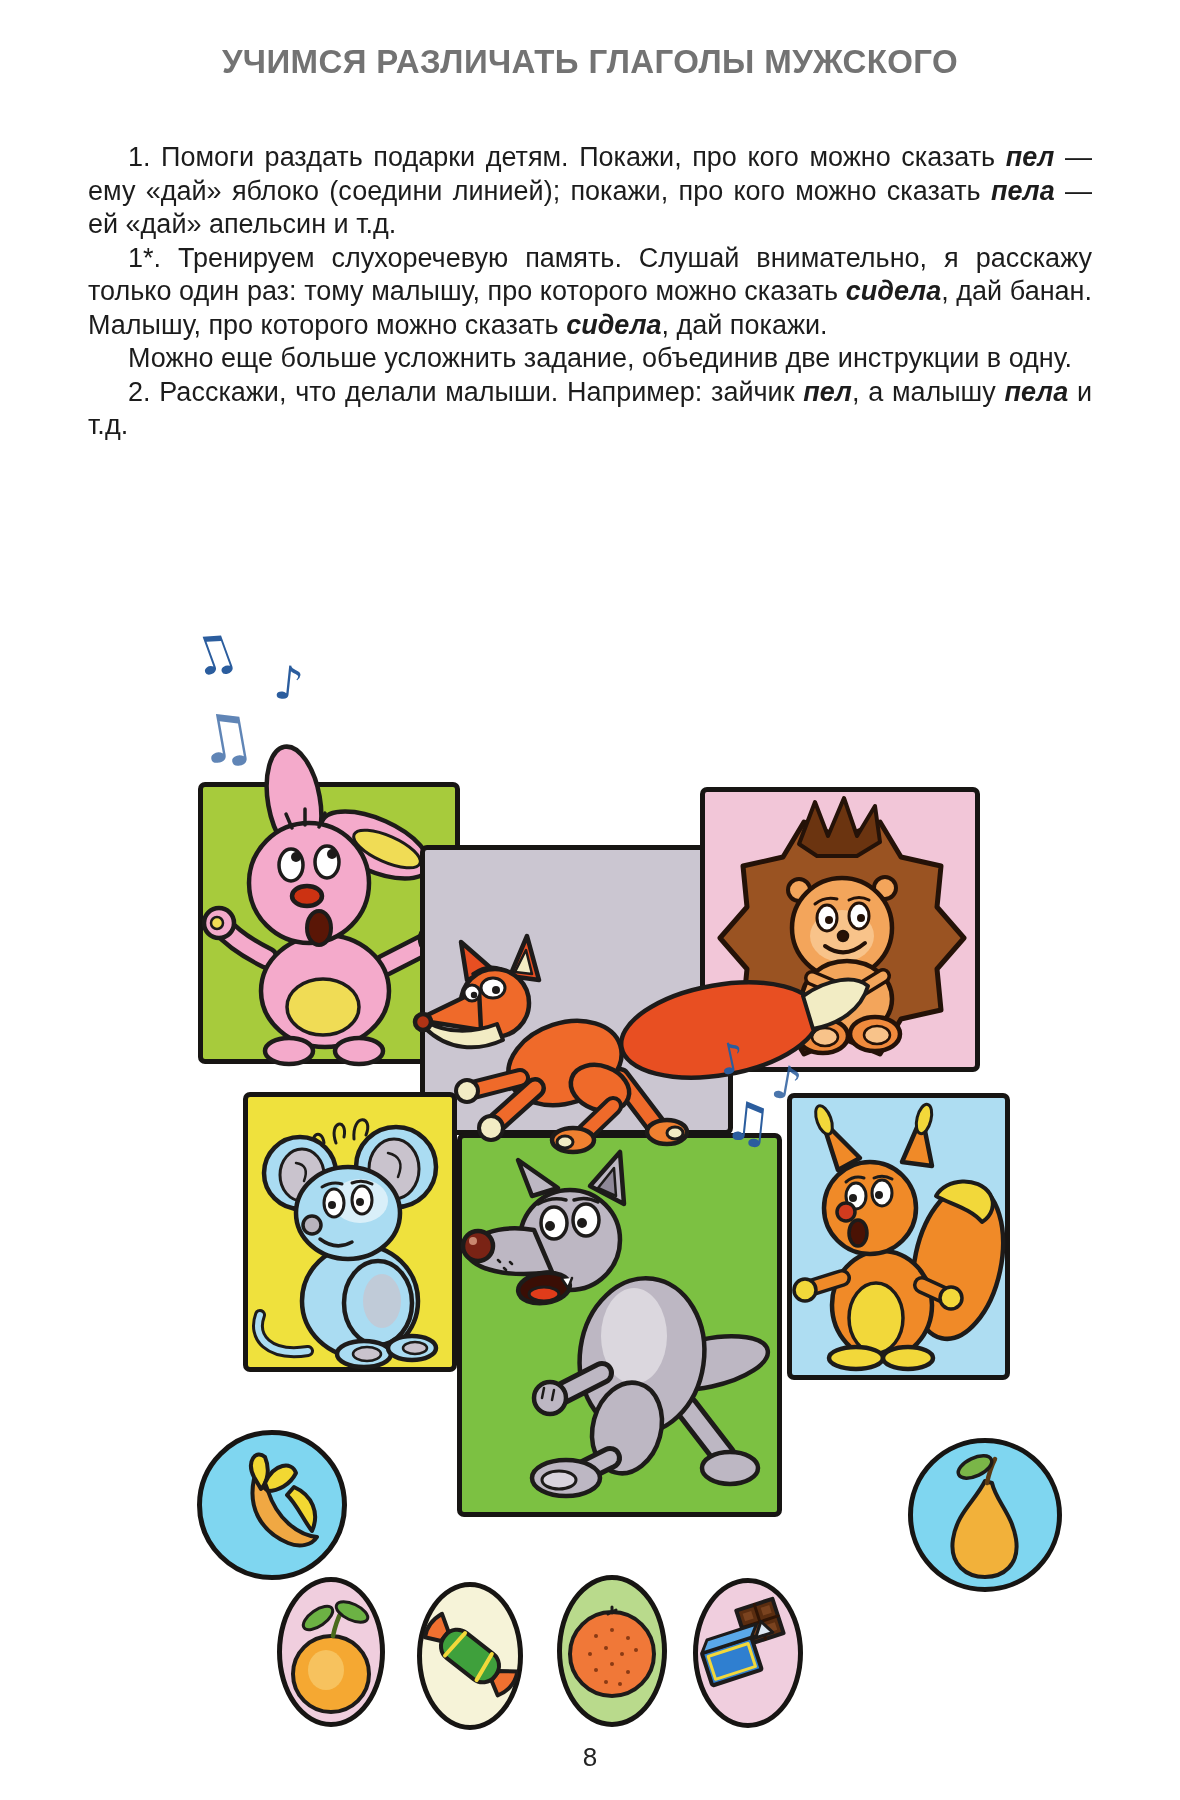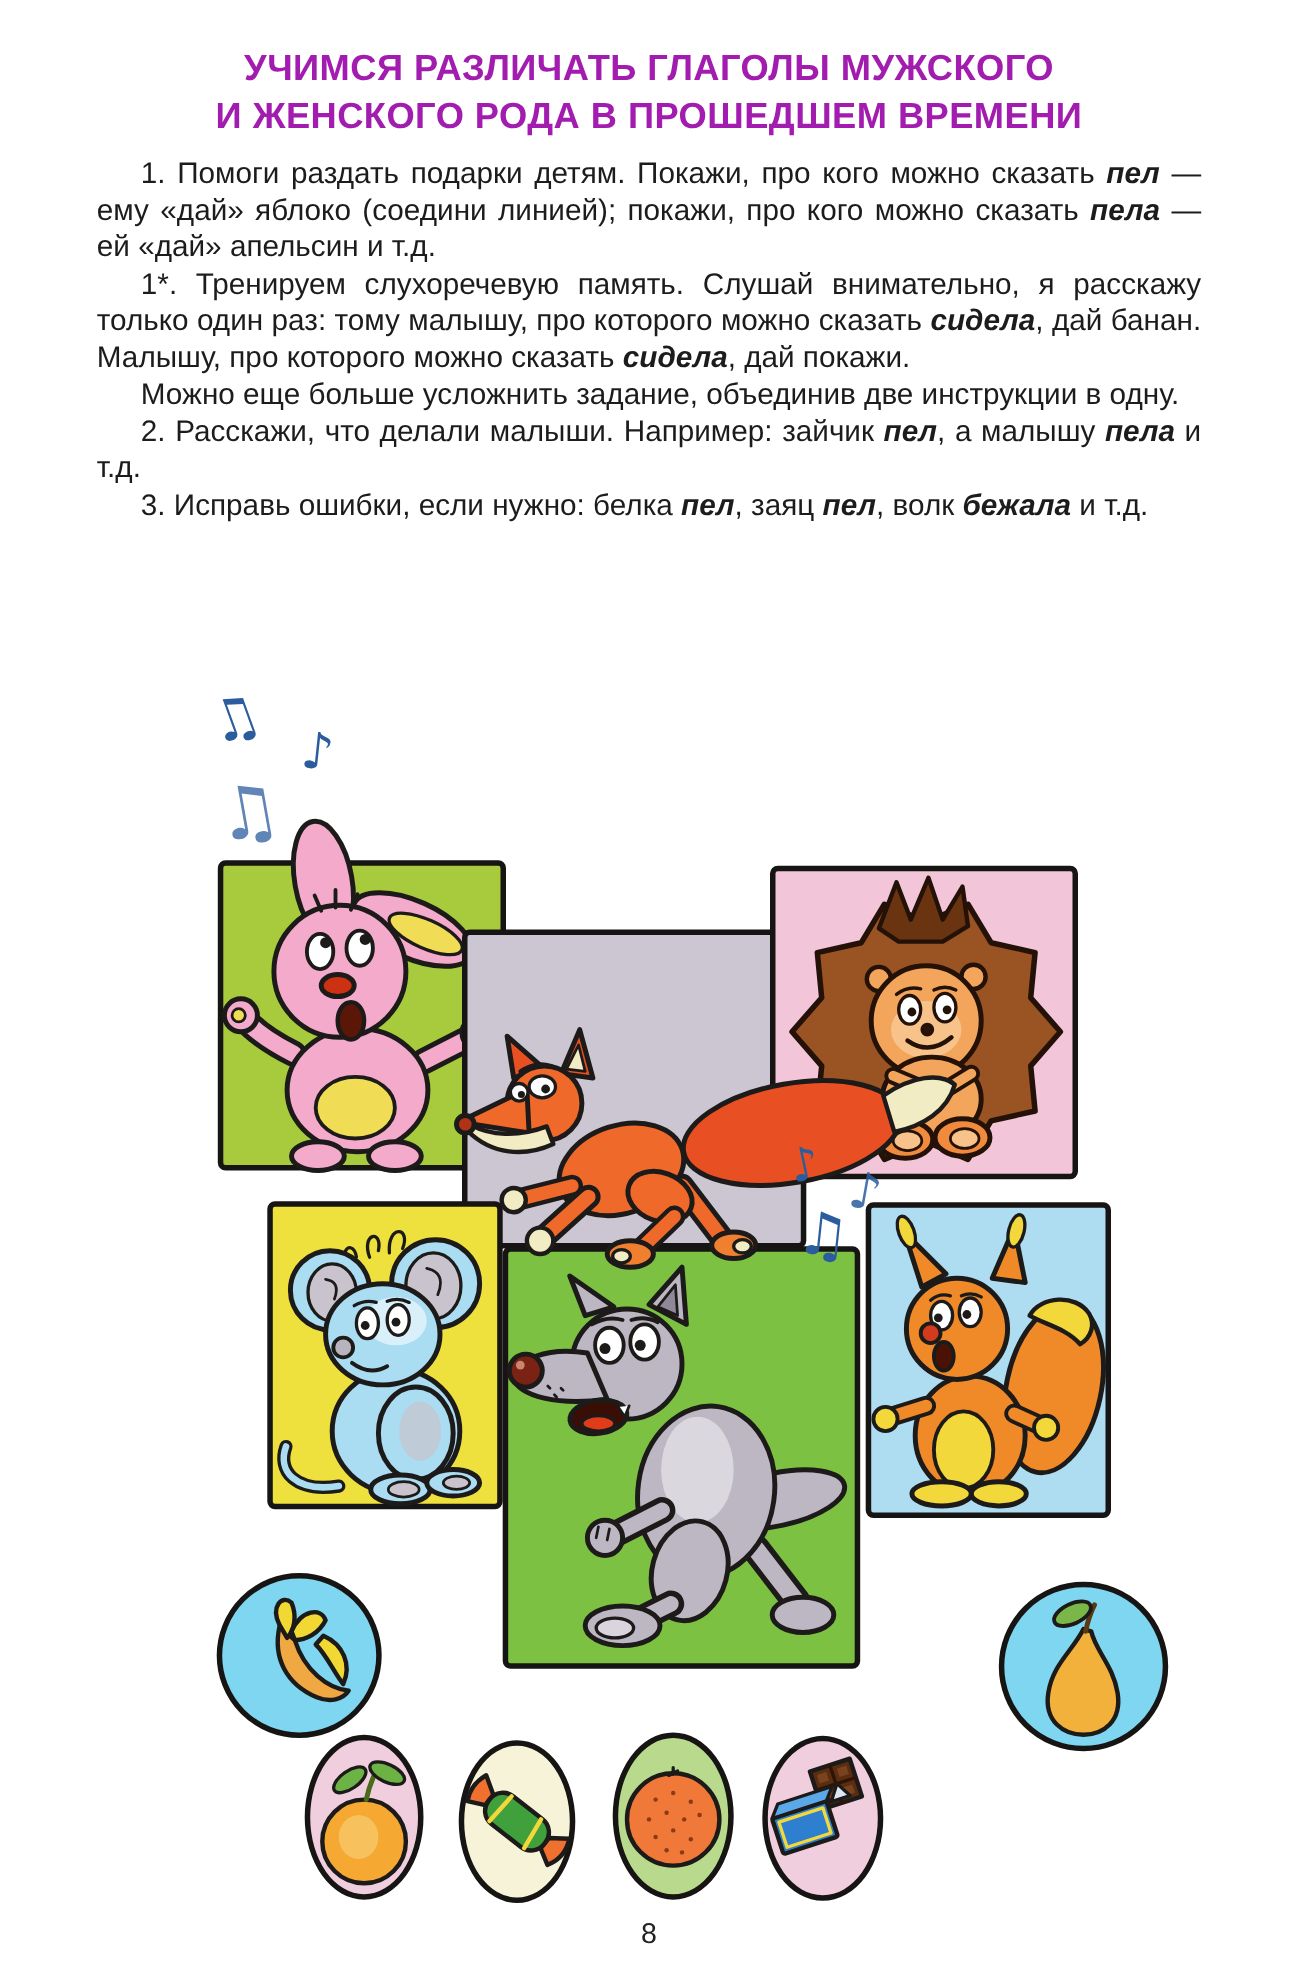--- a/index.html
+++ b/index.html
@@ -55,31 +55,29 @@
   .n5{left:772px;top:460px;font-size:46px;transform:rotate(10deg);opacity:.85;}
   .n6{left:724px;top:496px;font-size:54px;transform:rotate(6deg);}
   .page-number{
     position:absolute;top:1742px;left:0;width:1180px;text-align:center;
     font-size:26px;color:#232323;
   }
 </style>
 </head>
 <body>
 
-<div class="page-title" style="color: #a21caf;">
+<div class="page-title" style="color: #737373;">
   <div>УЧИМСЯ РАЗЛИЧАТЬ ГЛАГОЛЫ МУЖСКОГО</div>
-  <div>И ЖЕНСКОГО РОДА В ПРОШЕДШЕМ ВРЕМЕНИ</div>
 </div>
 
 <div class="text-block">
   <p class="par"><span>1. Помоги раздать подарки детям. Покажи, про кого можно сказать </span><em>пел</em><span> — ему «дай» яблоко (соедини линией); покажи, про кого можно сказать </span><em>пела</em><span> — ей «дай» апельсин и т.д.</span></p>
   <p class="par"><span>1*. Тренируем слухоречевую память. Слушай внимательно, я расскажу только один раз: тому малышу, про которого можно сказать </span><em>сидела</em><span>, дай банан. Малышу, про которого можно сказать </span><em>сидела</em><span>, дай покажи.</span></p>
   <p class="par"><span>Можно еще больше усложнить задание, объединив две инструкции в одну.</span></p>
   <p class="par"><span>2. Расскажи, что делали малыши. Например: зайчик </span><em>пел</em><span>, а малышу </span><em>пела</em><span> и т.д.</span></p>
-  <p class="par"><span>3. Исправь ошибки, если нужно: белка </span><em>пел</em><span>, заяц </span><em>пел</em><span>, волк </span><em>бежала</em><span> и т.д.</span></p>
 </div>
 
 <div class="illustration">
 
   <span class="note n1">♫</span>
   <span class="note n2">♪</span>
   <span class="note n3">♫</span>
 
   <div class="panel p-bunny" style="background: rgb(167, 203, 60);">
     <svg style="left:-6px;top:-44px;" width="260" height="330" viewBox="0 0 260 330">

